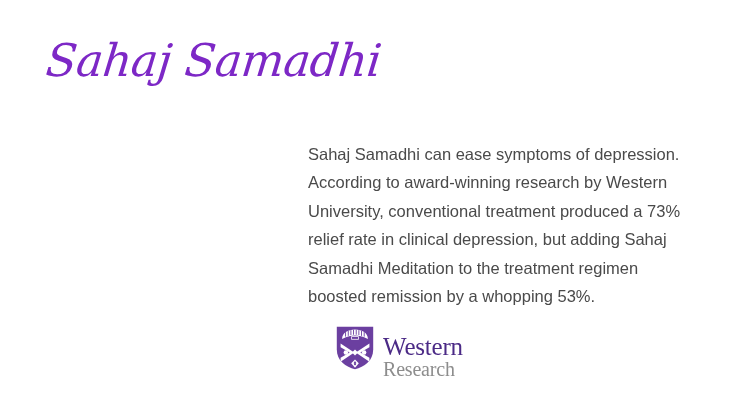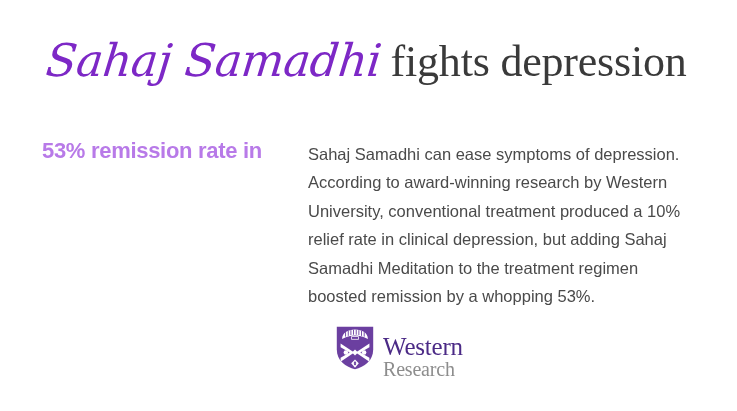--- a/index.html
+++ b/index.html
@@ -160,31 +160,29 @@
     color: #8d8d8d;
   }
 </style>
 </head>
 <body>
 
 <div id="card">
 
   <div class="headline">
     <span class="headline-script">Sahaj Samadhi</span>
-    <span class="headline-serif">fights depression</span>
   </div>
 
   <div class="columns">
 
     <div class="col-left">
-      <p class="stat-lede">53% remission rate in</p>
     </div>
 
     <div class="col-right">
-      <p class="body-copy">Sahaj Samadhi can ease symptoms of depression. According to award-winning research by Western University, conventional treatment produced a 10% relief rate in clinical depression, but adding Sahaj Samadhi Meditation to the treatment regimen boosted remission by a whopping 53%.</p>
+      <p class="body-copy">Sahaj Samadhi can ease symptoms of depression. According to award-winning research by Western University, conventional treatment produced a 73% relief rate in clinical depression, but adding Sahaj Samadhi Meditation to the treatment regimen boosted remission by a whopping 53%.</p>
     </div>
 
   </div>
 
   <div class="footer">
 
     <div class="logo">
       <svg class="logo-shield" viewBox="0 0 100 116" aria-hidden="true">
         <path d="M2 2 H98 V62 C98 92 74 108 50 114 C26 108 2 92 2 62 Z" fill="#6b3fa0"></path>
 

